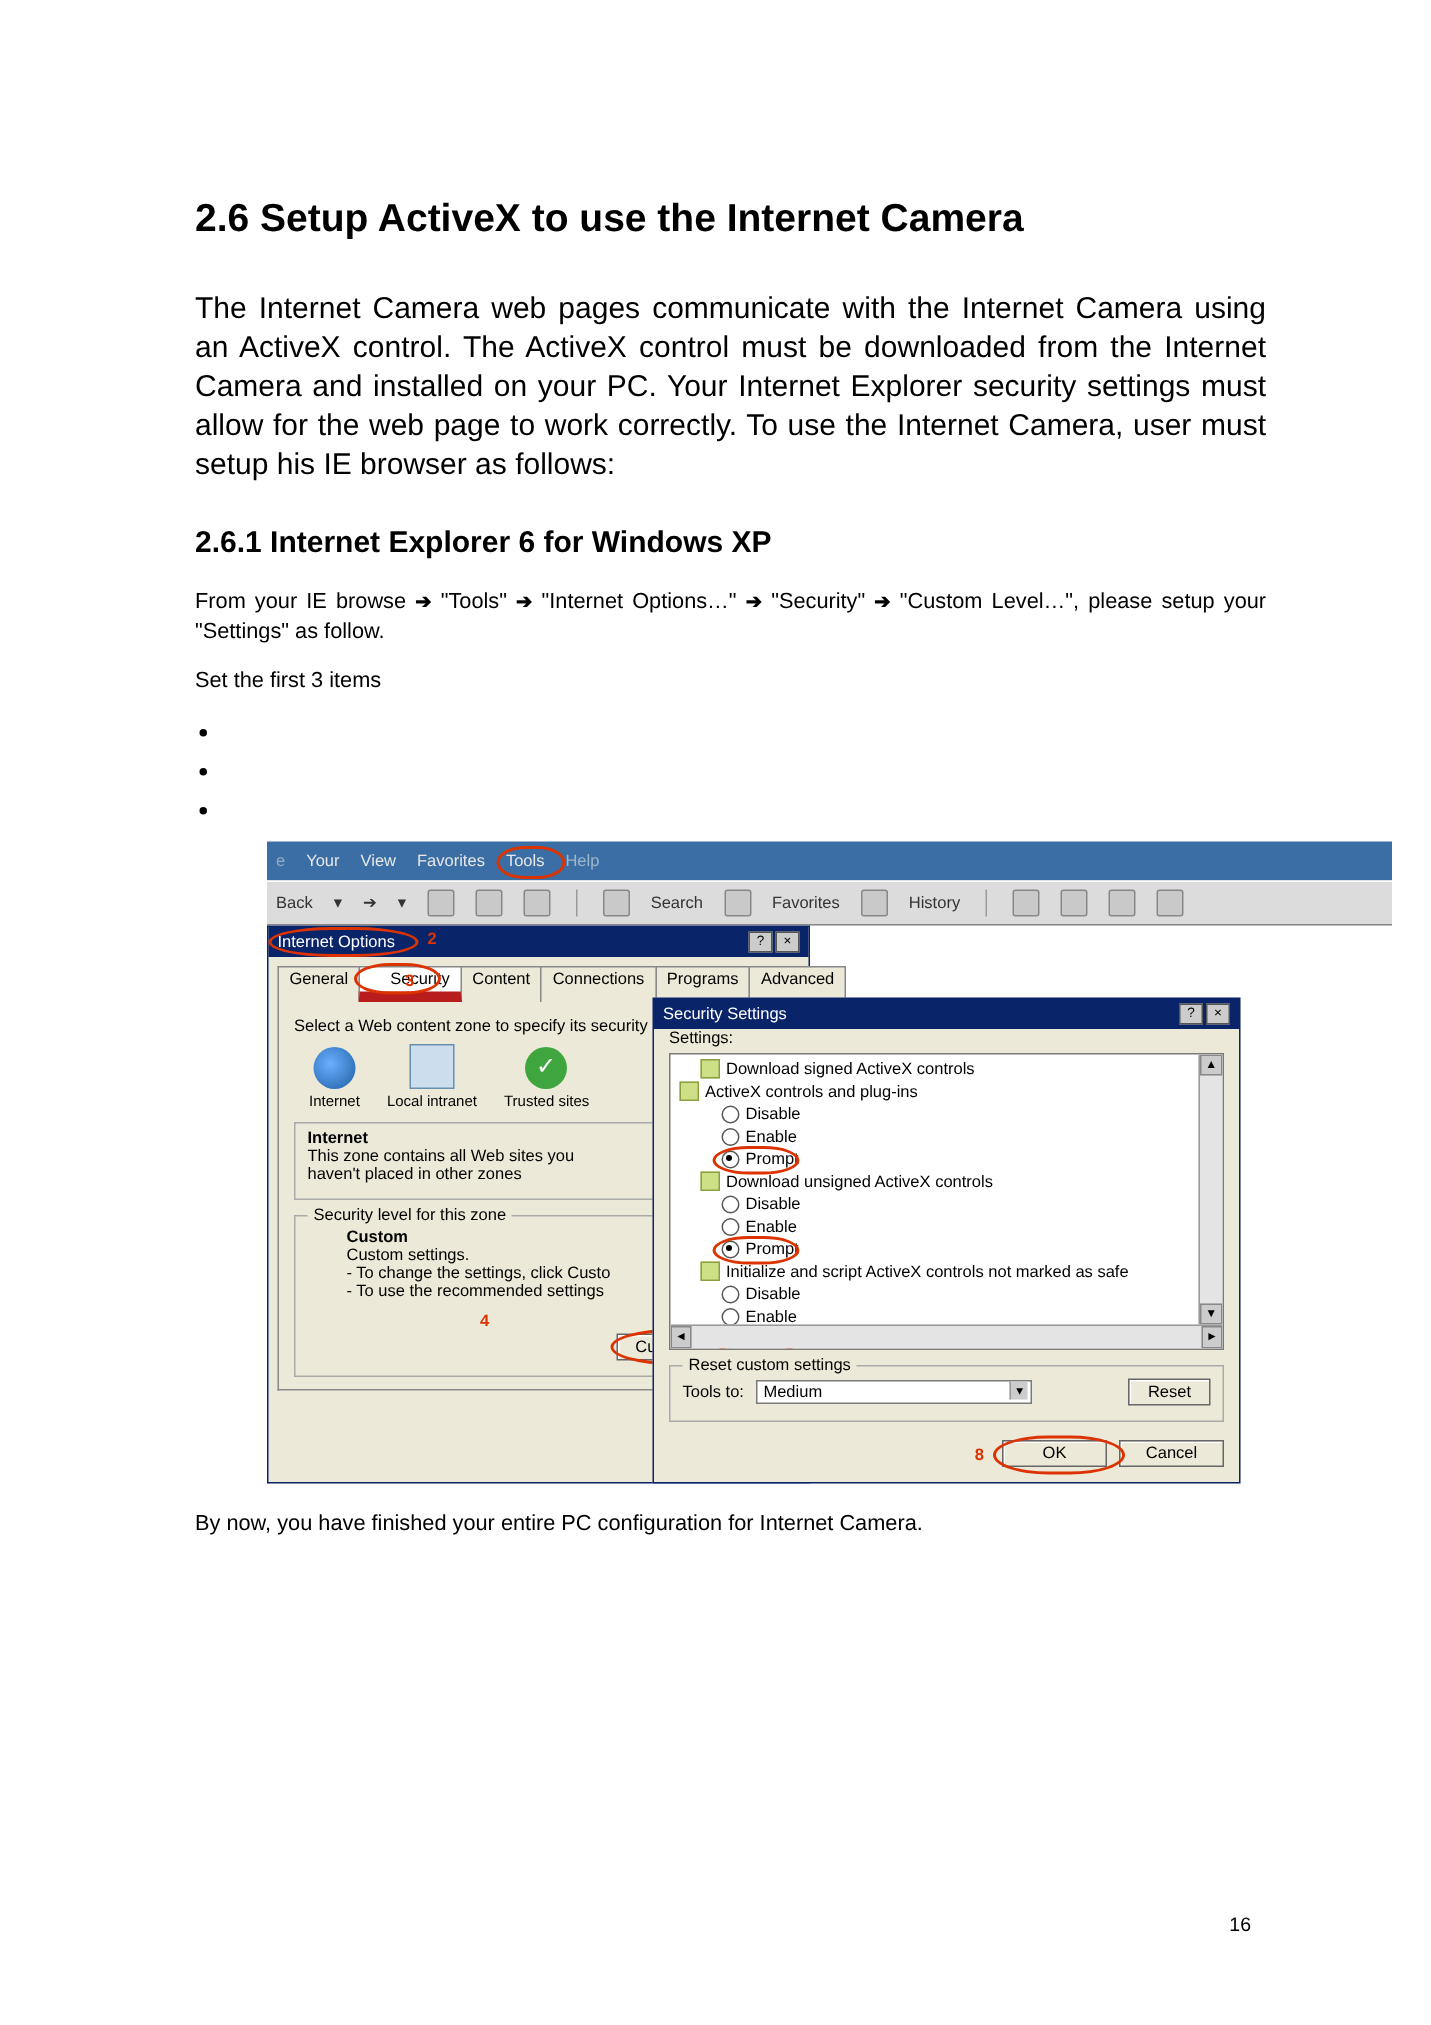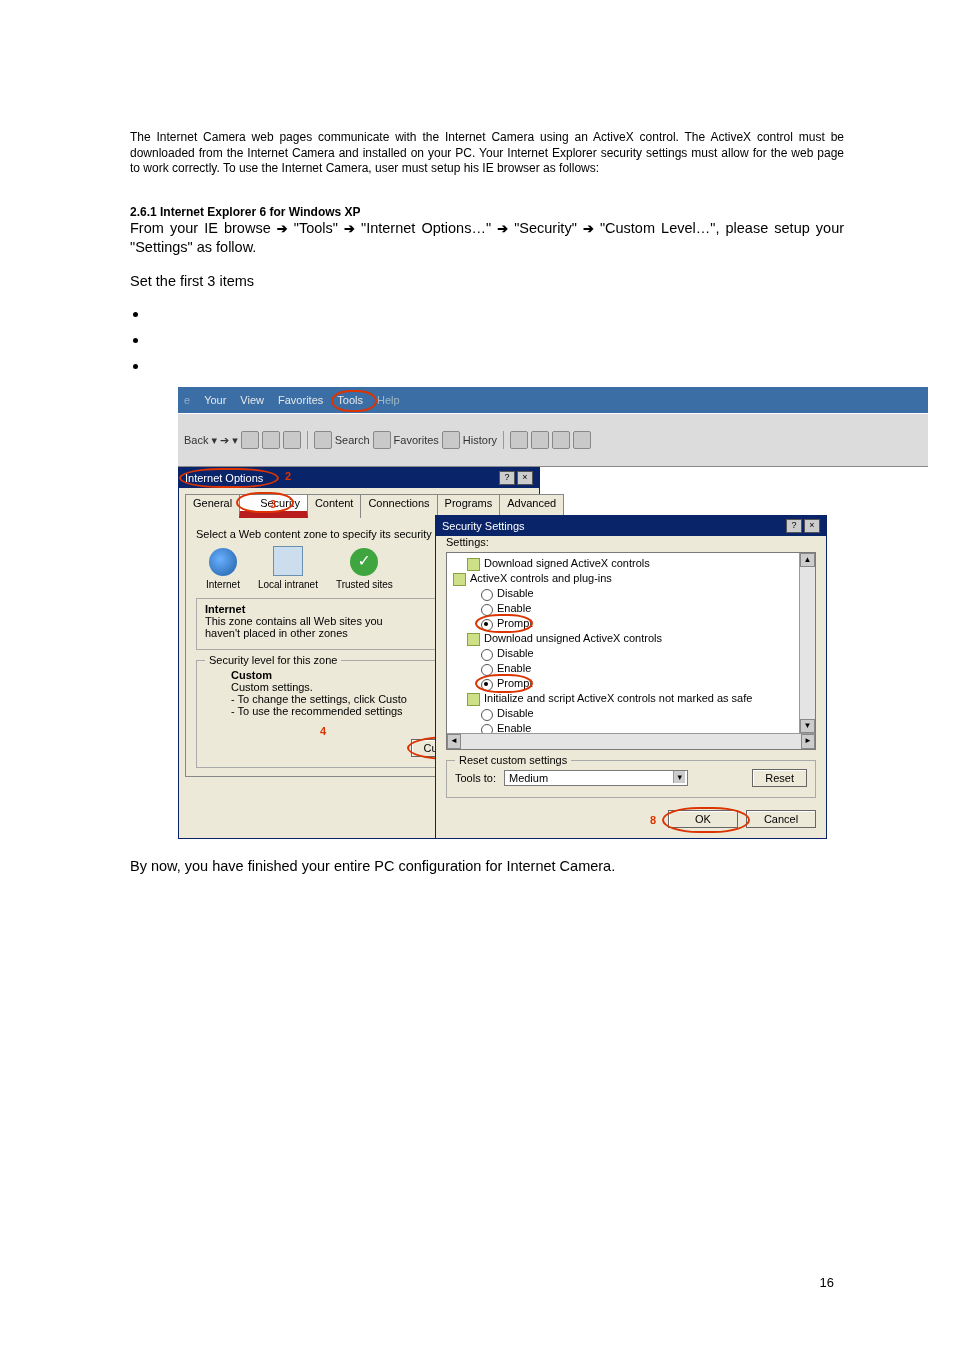--- a/index.html
+++ b/index.html
@@ -15,28 +15,29 @@
     position: relative;
     box-sizing: border-box;
     padding: 130px 110px 0 130px;
   }
   .h1 {
     font-size: 26px;
     font-weight: bold;
     margin-bottom: 32px;
   }
   .para {
-    font-size: 12px;
+    font-size: 20px;
     line-height: 1.3;
     text-align: justify;
     margin-bottom: 28px;
   }
   .h2 {
-    font-size: 12px;
+    font-size: 20px;
     font-weight: bold;
+    margin-bottom: 18px;
   }
   .para2 {
     font-size: 14.5px;
     line-height: 1.35;
     text-align: justify;
     margin-bottom: 14px;
   }
   .arrow {
     font-weight: bold;
     font-size: 13px;
@@ -73,22 +74,22 @@
   }
   .menubar span { color: #e8e8e8; }
   .menubar .dim { color: #b0c4d0; opacity:.85; }
   .toolbar {
     background: #dcdcdc;
     border-top: 1px solid #fff;
     border-bottom: 1px solid #888;
     height: 24px;
     display: flex;
     align-items: center;
-    gap: 3px;
-    padding: 14px 6px;
+    gap: 14px;
+    padding: 2px 6px;
     color: #333;
     font-size: 11px;
   }
   .tb-ico {
     width: 16px; height:16px;
     display:inline-block;
     background:#c9c9c9;
     border:1px solid #888;
     border-radius:2px;
   }
@@ -233,20 +234,21 @@
   .ring { position:absolute; border:2px solid #d30; border-radius:50%/60%; }
   .num  { position:absolute; color:#d30; font-weight:bold; font-family:Verdana,sans-serif; }
   .pagenum{
     position:absolute; bottom:60px; right:120px; font-size:13px; color:#000;
   }
 </style>
 </head>
 <body>
 
 <div class="page">
+  <div class="h1">2.6 Setup ActiveX to use the Internet Camera</div>
 
   <div class="para">The Internet Camera web pages communicate with the Internet Camera using an ActiveX control. The ActiveX control must be downloaded from the Internet Camera and installed on your PC. Your Internet Explorer security settings must allow for the web page to work correctly. To use the Internet Camera, user must setup his IE browser as follows:</div>
 
   <div class="h2">2.6.1 Internet Explorer 6 for Windows XP</div>
 
   <div class="para2">
     <span>From your IE browse </span>
     <span class="arrow">➔</span>
     <span> "Tools" </span>
     <span class="arrow">➔</span>

